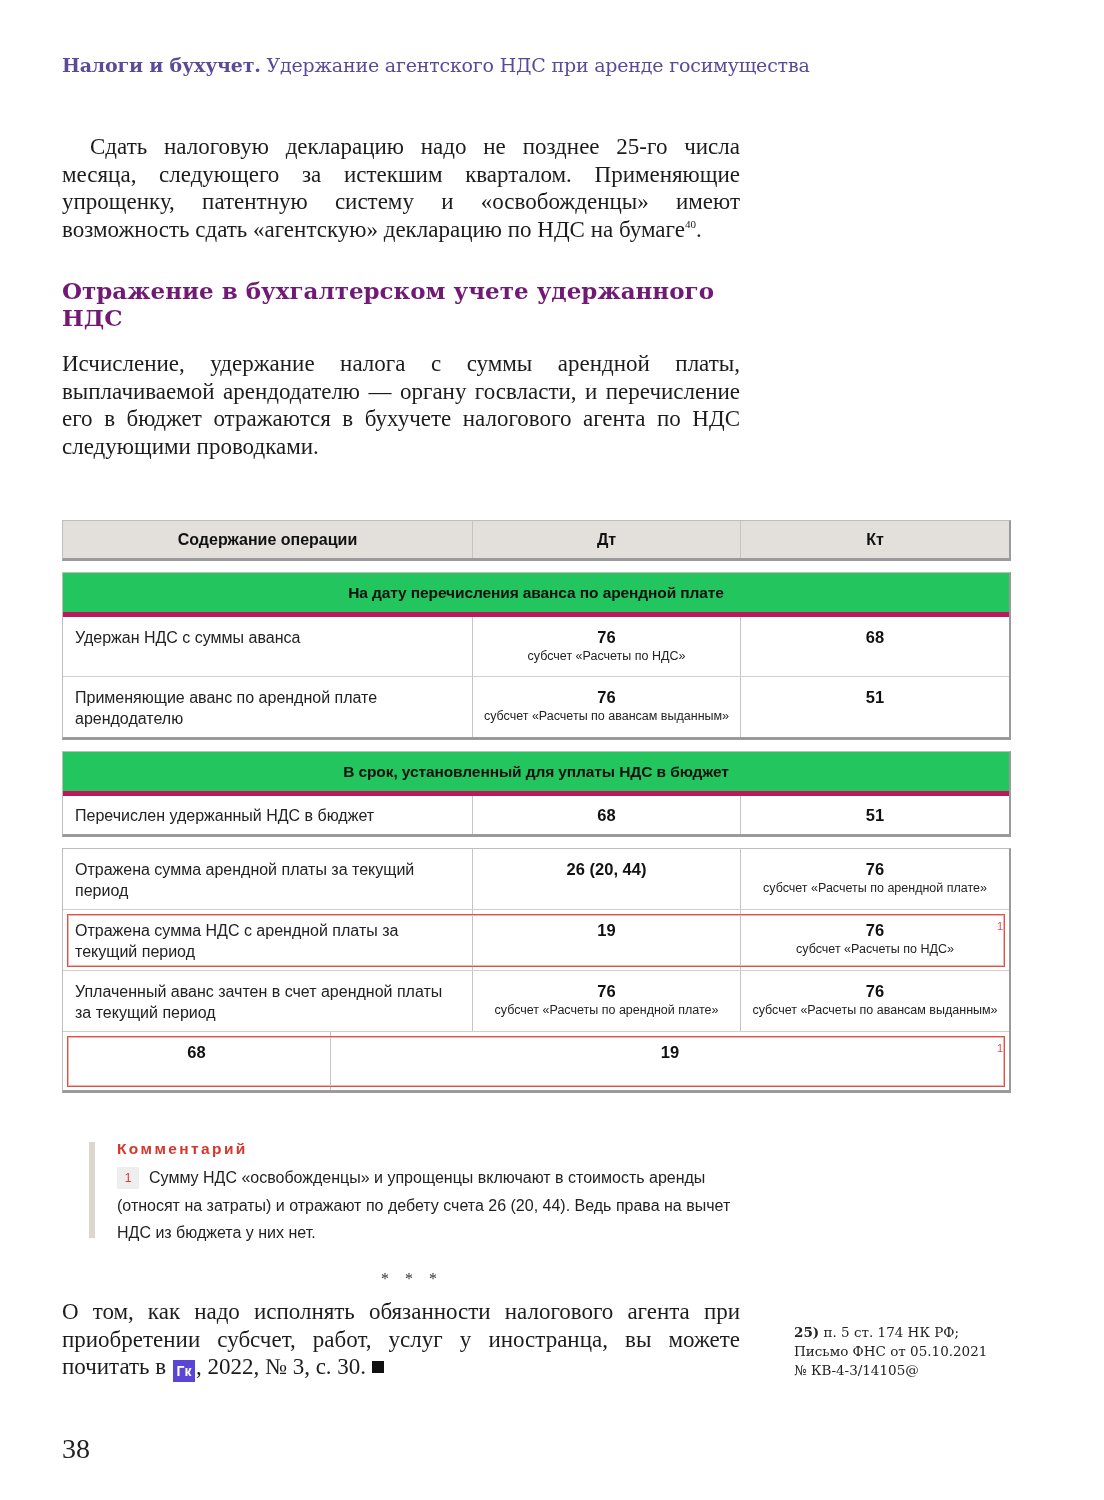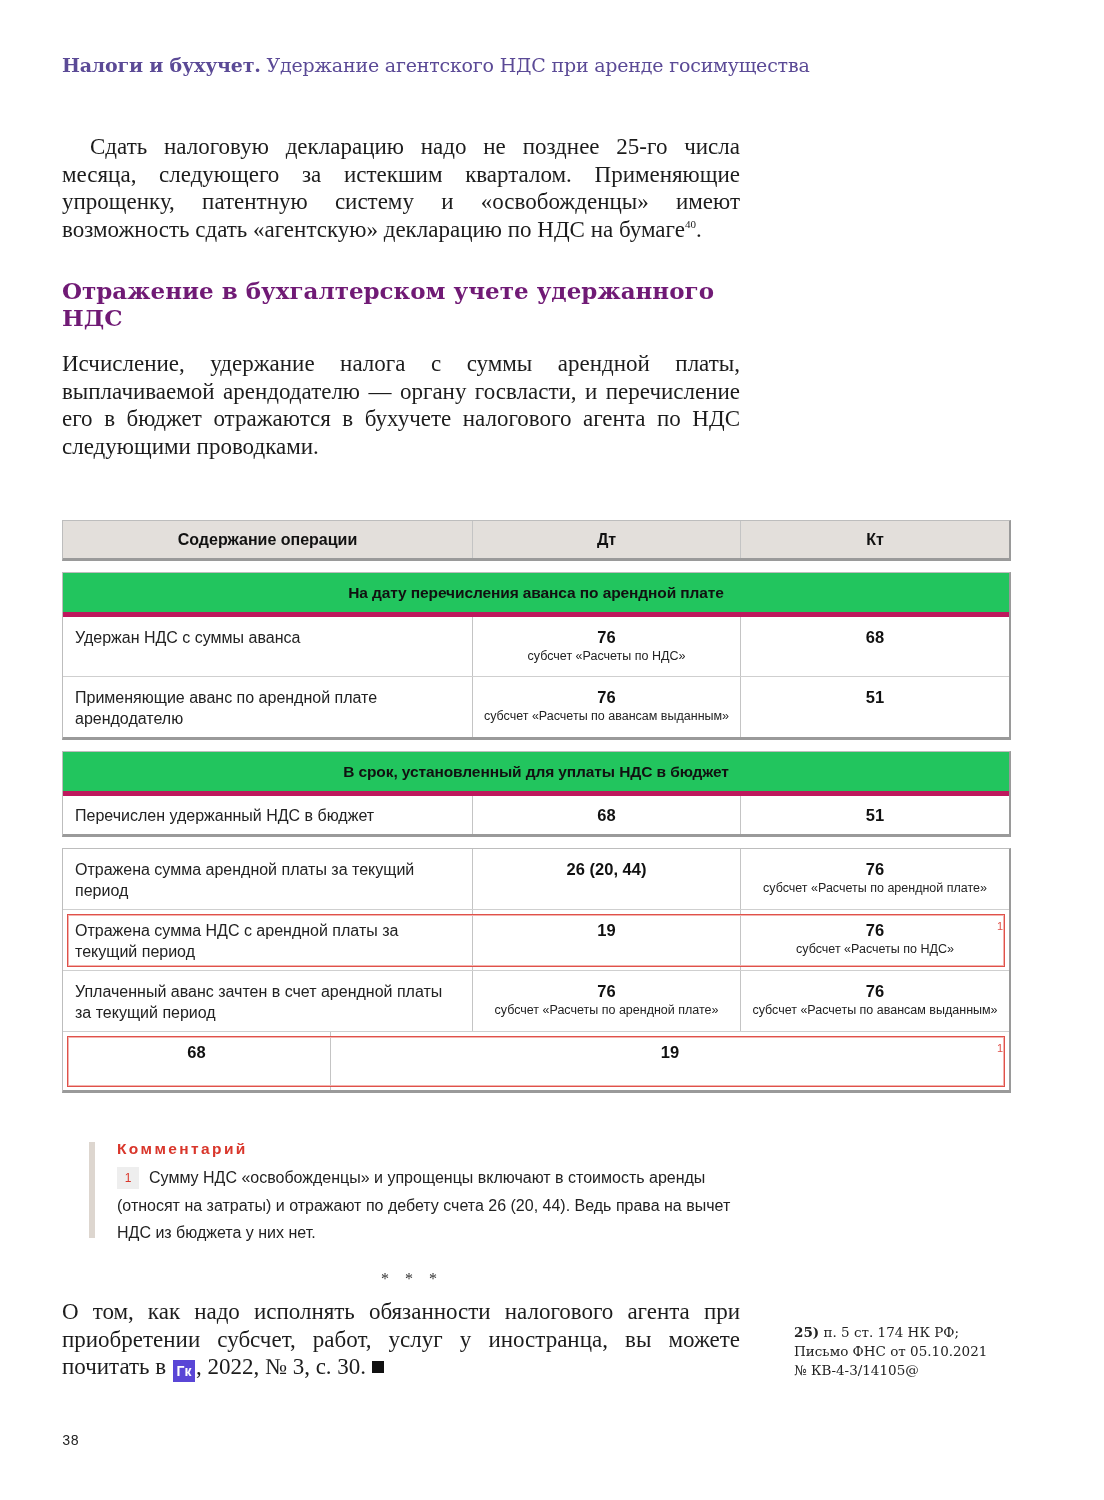--- a/index.html
+++ b/index.html
@@ -83,21 +83,21 @@
     text-align: center; vertical-align: -2px; margin: 0 1px;
   }
   .end-mark { display: inline-block; width: 12px; height: 12px; background: #111; margin-left: 6px; vertical-align: 1px; }
 
   .footnote {
     position: absolute; left: 794px; top: 1323px; width: 210px;
     font-family: "DejaVu Serif", serif; font-size: 13.5px; line-height: 19px; color: #222;
   }
   .footnote .fn-num { font-weight: bold; }
 
-  .page-number { position: absolute; left: 62px; top: 1433px; font-family: Liberation Mono, monospace; font-size: 14px; color: #222; }
+  .page-number { position: absolute; left: 62px; top: 1433px; font-family: Liberation Serif, serif; font-size: 28px; color: #222; }
 </style>
 </head>
 <body>
 
 <div class="running-head">
   <span class="rh-section">Налоги и бухучет.</span>
   <span>Удержание агентского НДС при аренде госимущества</span>
 </div>
 
 <div class="body-text intro-para">

